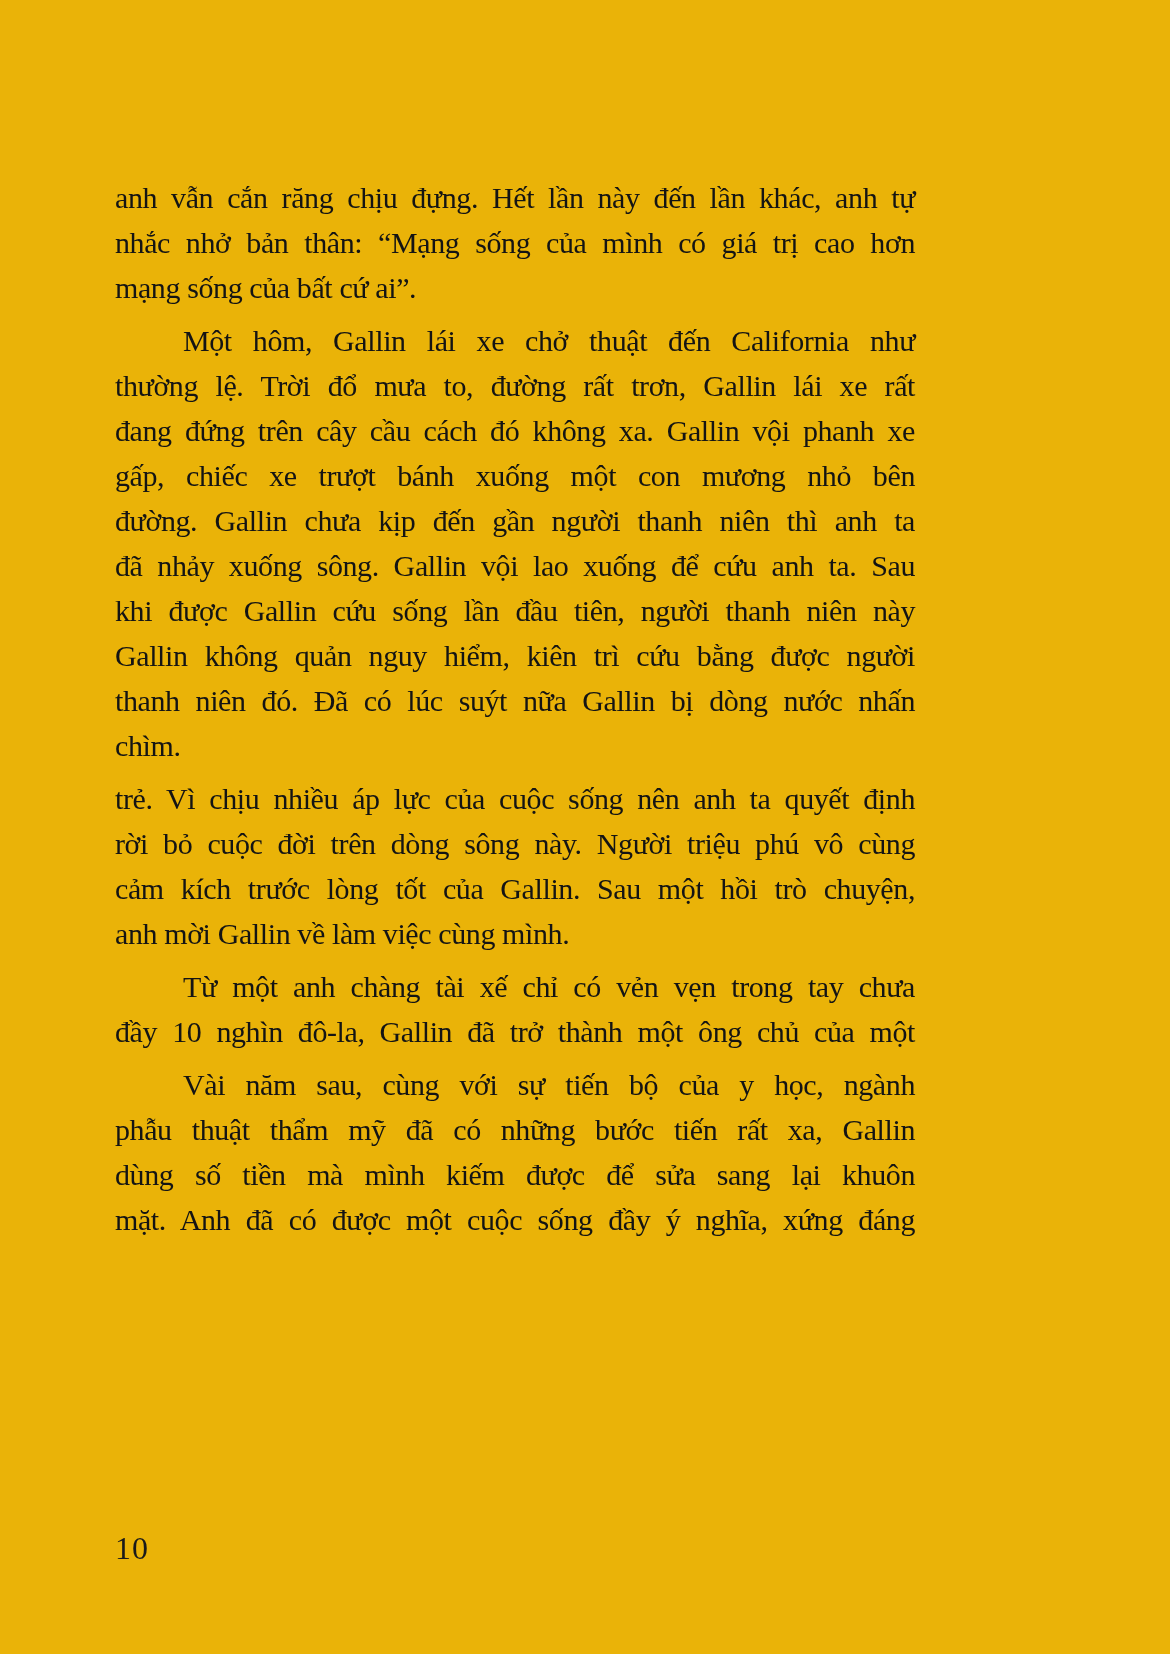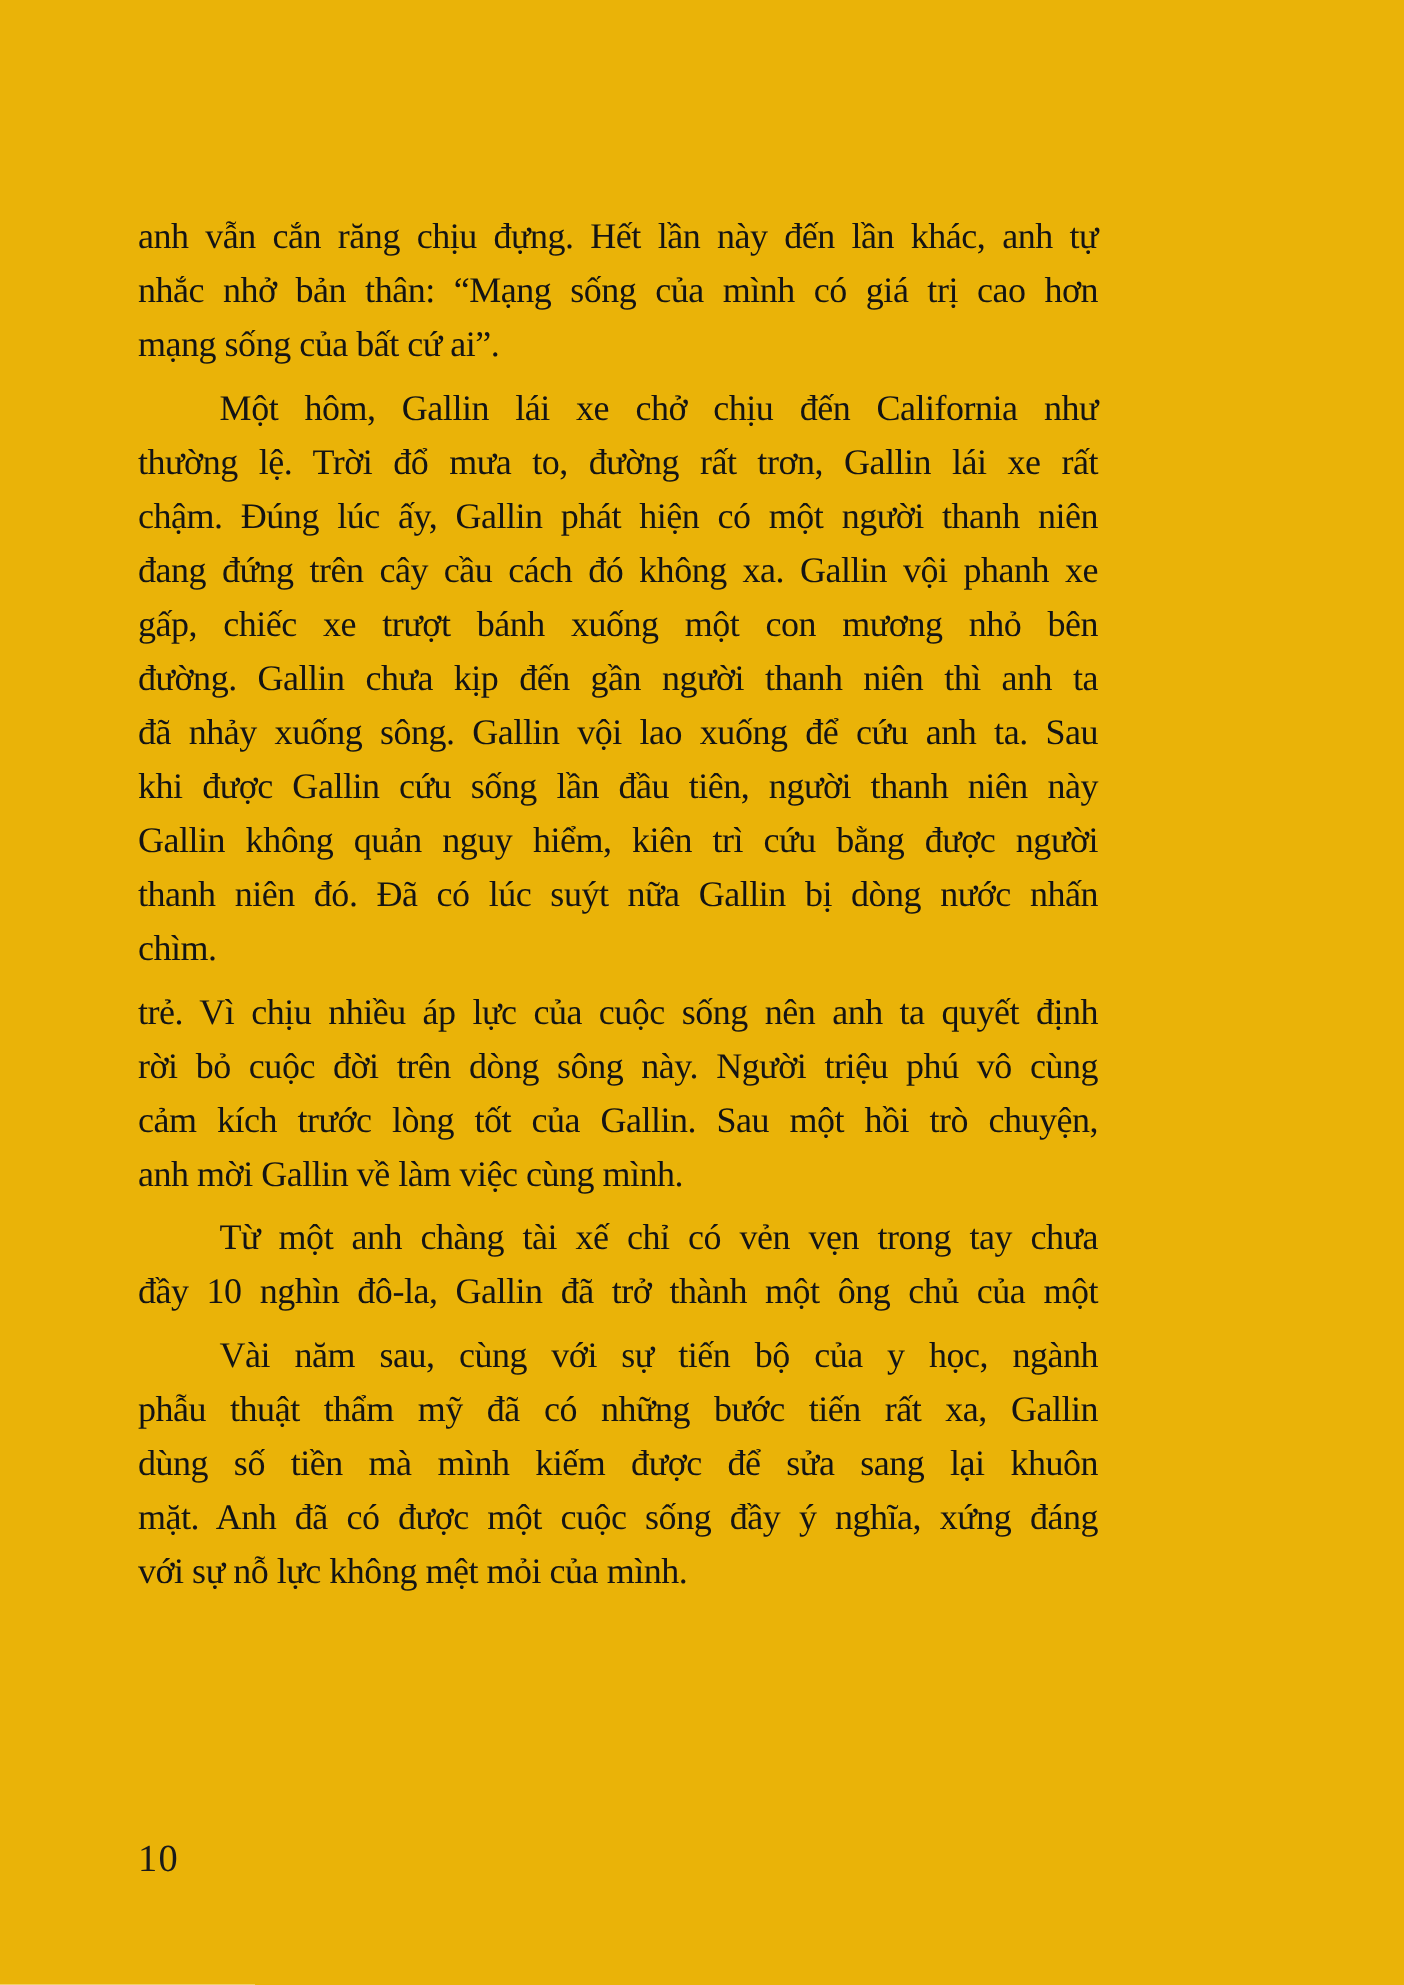--- a/index.html
+++ b/index.html
@@ -59,23 +59,22 @@
 
   <div class="text-block">
 
     <p class="para">
       <span class="line">anh vẫn cắn răng chịu đựng. Hết lần này đến lần khác, anh tự</span>
       <span class="line">nhắc nhở bản thân: “Mạng sống của mình có giá trị cao hơn</span>
       <span class="line last">mạng sống của bất cứ ai”.</span>
     </p>
 
     <p class="para">
-      <span class="line indent">Một hôm, Gallin lái xe chở chịu đến California như</span>
+      <span class="line indent">Một hôm, Gallin lái xe chở thuật đến California như</span>
       <span class="line">thường lệ. Trời đổ mưa to, đường rất trơn, Gallin lái xe rất</span>
-      <span class="line">chậm. Đúng lúc ấy, Gallin phát hiện có một người thanh niên</span>
       <span class="line">đang đứng trên cây cầu cách đó không xa. Gallin vội phanh xe</span>
       <span class="line">gấp, chiếc xe trượt bánh xuống một con mương nhỏ bên</span>
       <span class="line">đường. Gallin chưa kịp đến gần người thanh niên thì anh ta</span>
       <span class="line">đã nhảy xuống sông. Gallin vội lao xuống để cứu anh ta. Sau</span>
       <span class="line">khi được Gallin cứu sống lần đầu tiên, người thanh niên này</span>
       <span class="line">Gallin không quản nguy hiểm, kiên trì cứu bằng được người</span>
       <span class="line">thanh niên đó. Đã có lúc suýt nữa Gallin bị dòng nước nhấn</span>
       <span class="line last">chìm.</span>
     </p>
 
@@ -89,20 +88,19 @@
     <p class="para">
       <span class="line indent">Từ một anh chàng tài xế chỉ có vẻn vẹn trong tay chưa</span>
       <span class="line">đầy 10 nghìn đô-la, Gallin đã trở thành một ông chủ của một</span>
     </p>
 
     <p class="para">
       <span class="line indent">Vài năm sau, cùng với sự tiến bộ của y học, ngành</span>
       <span class="line">phẫu thuật thẩm mỹ đã có những bước tiến rất xa, Gallin</span>
       <span class="line">dùng số tiền mà mình kiếm được để sửa sang lại khuôn</span>
       <span class="line">mặt. Anh đã có được một cuộc sống đầy ý nghĩa, xứng đáng</span>
-      <span class="line last">với sự nỗ lực không mệt mỏi của mình.</span>
     </p>
 
   </div>
 
   <div class="page-number">10</div>
 
 </div>
 
 </body></html>

